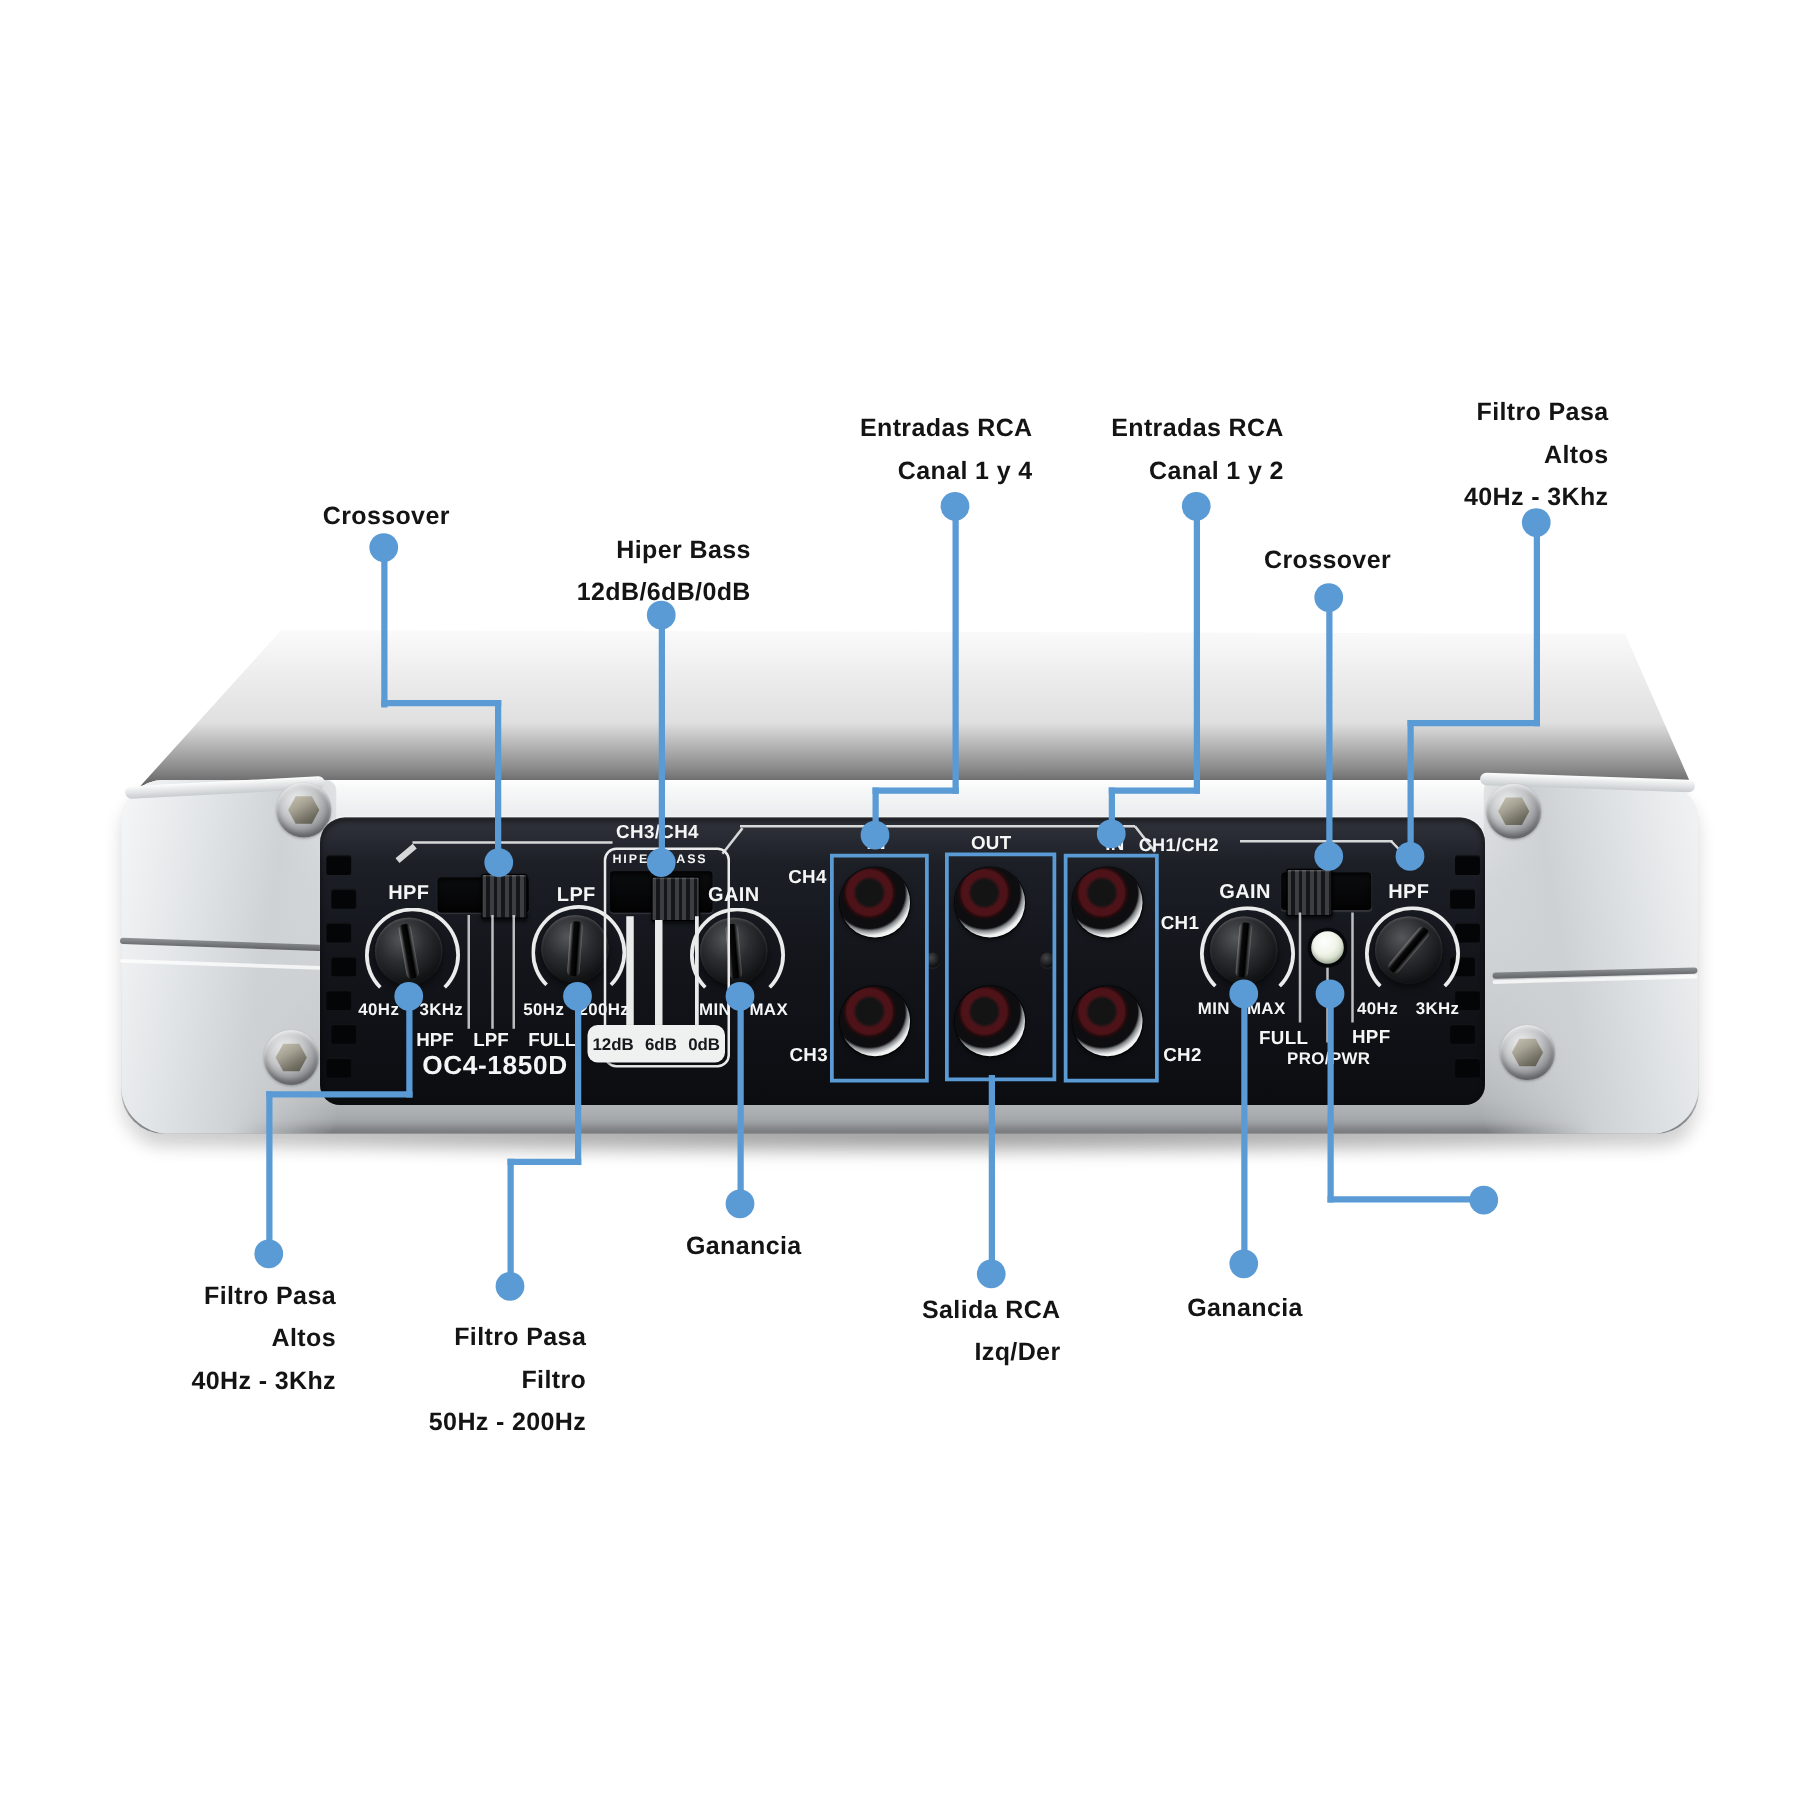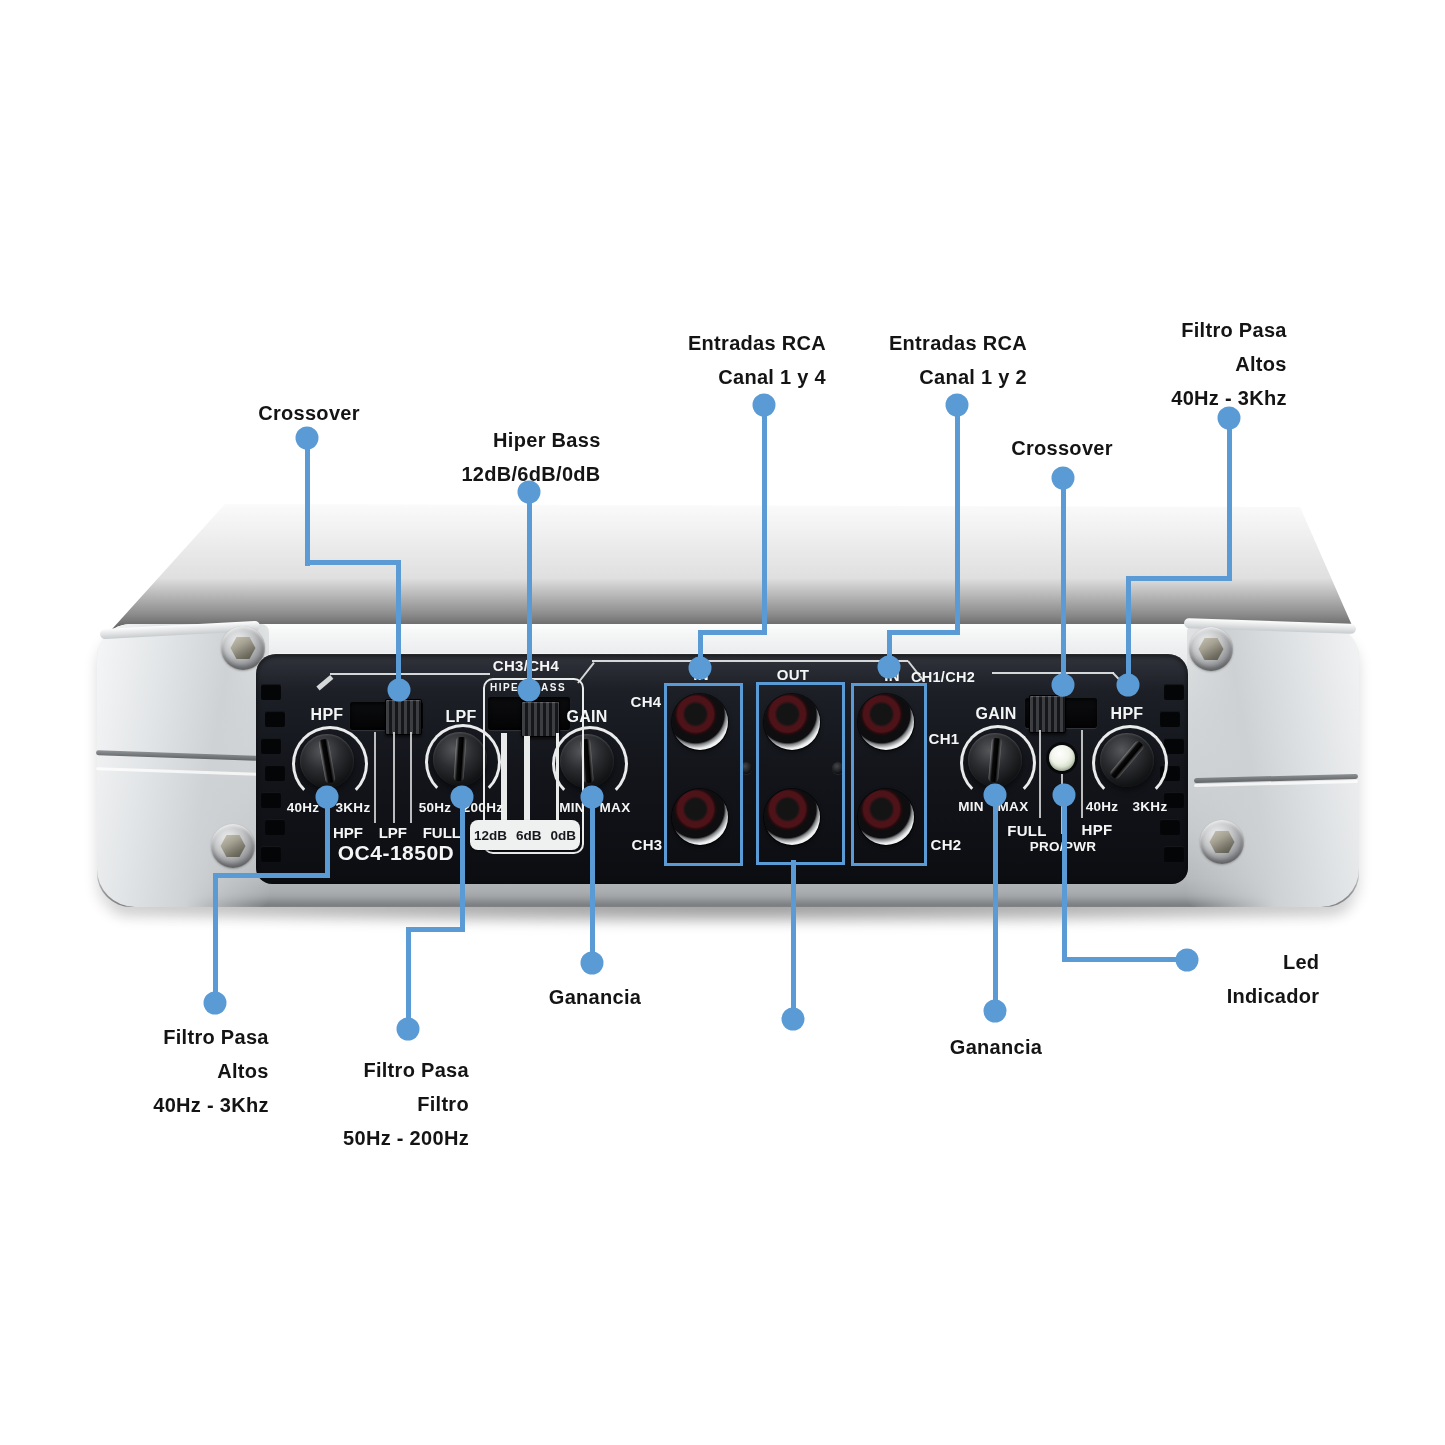--- a/index.html
+++ b/index.html
@@ -318,30 +318,30 @@
 
   <div class="cl" style="left:590px;top:797px;width:5px;height:167px;"></div>
   <div class="cd" style="left:592px;top:797px;"></div>
   <div class="cd" style="left:592px;top:963px;"></div>
   <div class="clabel" style="left:595px;top:980px;">
     <div>Ganancia</div>
   </div>
 
   <div class="cl" style="left:791px;top:860px;width:5px;height:160px;"></div>
   <div class="cd" style="left:793px;top:1019px;"></div>
+  <div class="clabel" style="left:793px;top:1031px;">
+    <div>Salida RCA</div>
+    <div>Izq/Der</div>
+  </div>
 
   <div class="cl" style="left:993px;top:795px;width:5px;height:217px;"></div>
   <div class="cd" style="left:995px;top:795px;"></div>
   <div class="cd" style="left:995px;top:1011px;"></div>
   <div class="clabel" style="left:996px;top:1030px;">
     <div>Ganancia</div>
   </div>
 
   <div class="cl" style="left:1062px;top:795px;width:5px;height:167px;"></div>
   <div class="cl" style="left:1062px;top:957px;width:126px;height:5px;"></div>
   <div class="cd" style="left:1064px;top:795px;"></div>
   <div class="cd" style="left:1187px;top:960px;"></div>
-  <div class="clabel" style="left:1273px;top:945px;">
-    <div>Led</div>
-    <div>Indicador</div>
-  </div>
 
 </div>
 
 </body></html>

